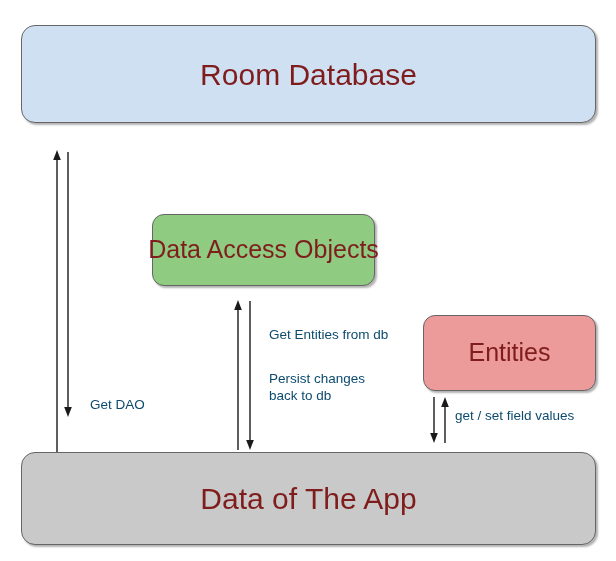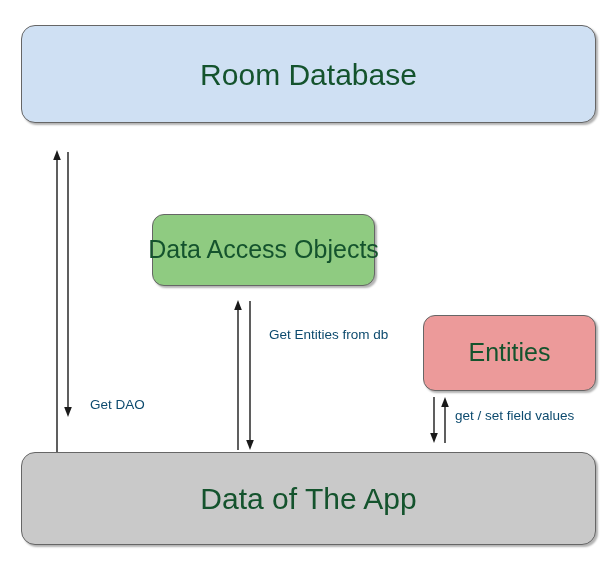--- a/index.html
+++ b/index.html
@@ -19,21 +19,21 @@
     overflow: hidden;
   }
   .node {
     position: absolute;
     box-sizing: border-box;
     border: 1px solid #666666;
     border-radius: 14px;
     display: flex;
     align-items: center;
     justify-content: center;
-    color: #14532d;
+    color: #7f1d1d;
     box-shadow: 2px 2px 2px rgba(0,0,0,0.30);
   }
   .node-label {
     font-weight: 400;
     line-height: 1.1;
     text-align: center;
     white-space: nowrap;
   }
 
   
@@ -127,20 +127,22 @@
 
   <svg class="arrow-svg" id="arrow-dao-app" style="left:0px; top:0px; width:300px; height:561px;">
 
     <line class="arrow-line" x1="238" y1="450" x2="238" y2="306"></line>
     <polygon class="arrow-head" points="238,300 234.2,310 241.8,310"></polygon>
 
     <line class="arrow-line" x1="250" y1="301" x2="250" y2="444"></line>
     <polygon class="arrow-head" points="250,450 246.2,440 253.8,440"></polygon>
   </svg>
   <div class="edge-label" id="label-get-entities">Get Entities from db</div>
+  <div class="edge-label" id="label-persist-changes">Persist changes
+back to db</div>
 
   <svg class="arrow-svg" id="arrow-entities-app" style="left:0px; top:0px; width:616px; height:561px;">
 
     <line class="arrow-line" x1="434" y1="397" x2="434" y2="437"></line>
     <polygon class="arrow-head" points="434,443 430.2,433 437.8,433"></polygon>
 
     <line class="arrow-line" x1="445" y1="443" x2="445" y2="403"></line>
     <polygon class="arrow-head" points="445,397 441.2,407 448.8,407"></polygon>
   </svg>
   <div class="edge-label" id="label-get-set-field">get / set field values</div>

